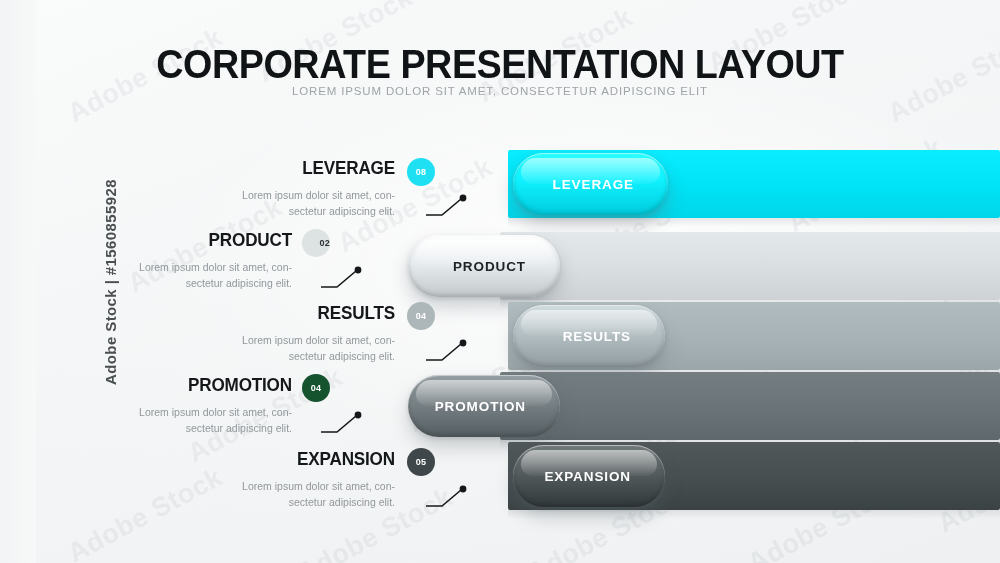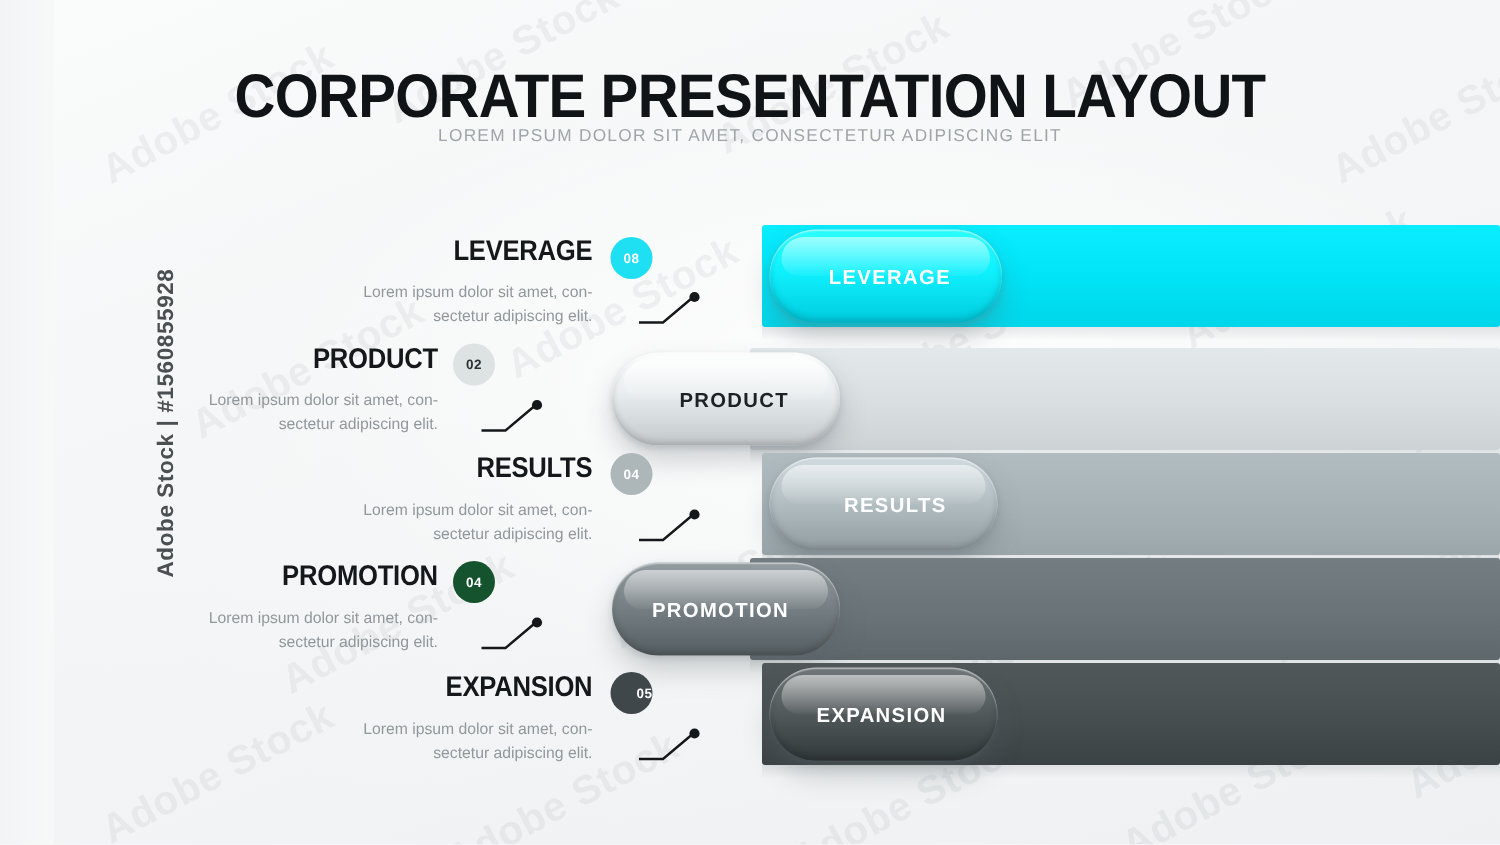--- a/index.html
+++ b/index.html
@@ -176,21 +176,21 @@
     <div class="pill" style="left: 408px; top: 235px; width: 152px; color: rgb(29, 34, 37); background: linear-gradient(rgb(255, 255, 255) 0%, rgb(233, 238, 240) 42%, rgb(195, 200, 202) 100%);">
       <span class="rim"></span>
       <span class="gloss"></span>
       <span class="txt">PRODUCT</span>
     </div>
     <div class="rowtext" style="right: 708px; top: 230px;">
       <div class="rowtitle">PRODUCT</div>
       <div class="rowdesc">Lorem ipsum dolor sit amet, con-
 sectetur adipiscing elit.</div>
     </div>
-    <div class="badge" style="left: 302px; top: 229px; background: rgb(221, 226, 227); color: rgb(43, 49, 51);">
+    <div class="badge" style="left: 302px; top: 229px; background: rgb(221, 226, 227); color: rgb(43, 49, 51); justify-content: flex-end;">
       <span>02</span>
     </div>
     <svg class="connector" width="46" height="26" style="left: 320px; top: 265px;">
       <polyline points="1,22 17,22 36,6" fill="none" stroke="#14181a" stroke-width="1.6"></polyline>
       <circle cx="38" cy="5" r="3.4" fill="#14181a"></circle>
     </svg>
     <div class="bar" style="left: 508px; top: 302px; width: 492px; background: linear-gradient(rgb(177, 188, 192) 0%, rgb(167, 178, 182) 55%, rgb(155, 166, 170) 100%);"></div>
     <div class="pill" style="left: 513px; top: 305px; width: 152px; color: rgb(255, 255, 255); background: linear-gradient(rgb(209, 220, 224) 0%, rgb(183, 194, 198) 42%, rgb(145, 156, 160) 100%);">
       <span class="rim"></span>
       <span class="gloss"></span>
@@ -230,20 +230,20 @@
     <div class="pill" style="left: 513px; top: 445px; width: 152px; color: rgb(255, 255, 255); background: linear-gradient(rgb(113, 120, 122) 0%, rgb(87, 94, 96) 42%, rgb(49, 56, 58) 100%);">
       <span class="rim"></span>
       <span class="gloss"></span>
       <span class="txt">EXPANSION</span>
     </div>
     <div class="rowtext" style="right: 605px; top: 449px;">
       <div class="rowtitle">EXPANSION</div>
       <div class="rowdesc">Lorem ipsum dolor sit amet, con-
 sectetur adipiscing elit.</div>
     </div>
-    <div class="badge" style="left: 407px; top: 448px; background: rgb(64, 71, 74); color: rgb(255, 255, 255); justify-content: flex-end;">
+    <div class="badge" style="left: 407px; top: 448px; background: rgb(64, 71, 74); color: rgb(255, 255, 255);">
       <span>05</span>
     </div>
     <svg class="connector" width="46" height="26" style="left: 425px; top: 484px;">
       <polyline points="1,22 17,22 36,6" fill="none" stroke="#14181a" stroke-width="1.6"></polyline>
       <circle cx="38" cy="5" r="3.4" fill="#14181a"></circle>
     </svg>
   </div>
 
 </body></html>

